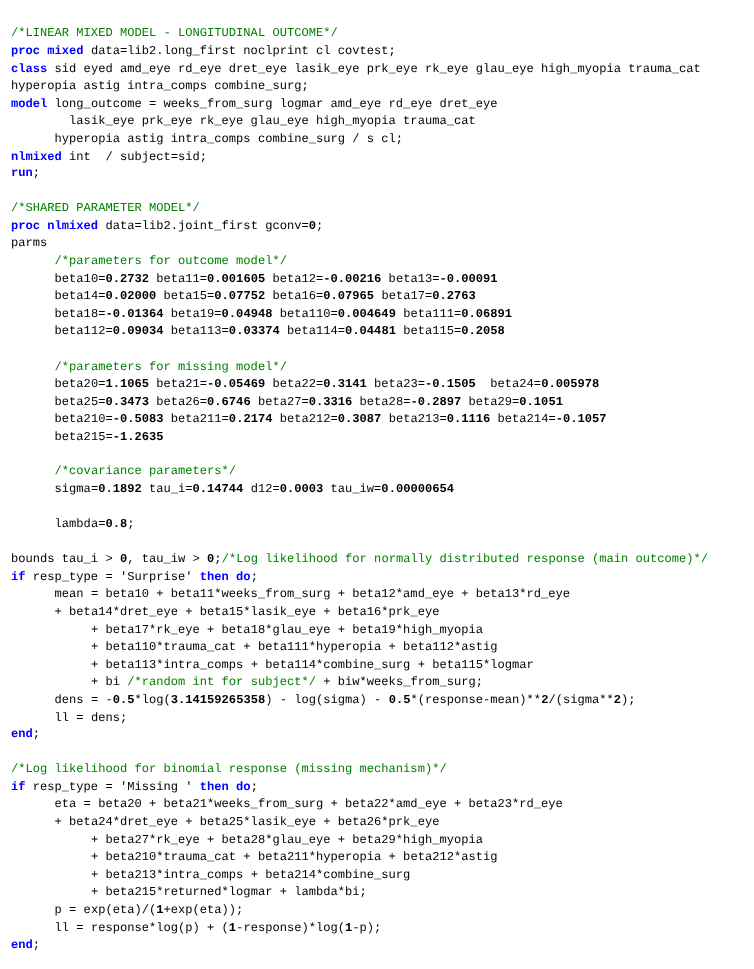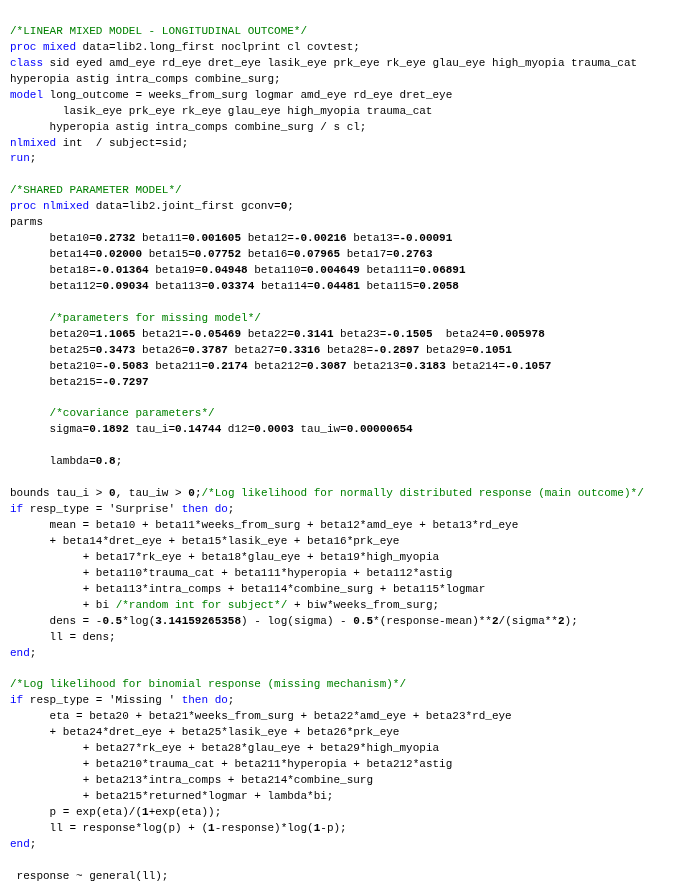--- a/index.html
+++ b/index.html
@@ -19,49 +19,50 @@
       padding: 8px 10px;
       overflow-x: auto;
     }
 
     .code-block {
       white-space: pre-wrap;
       word-break: break-word;
     }
 
     .comment { color: #008000; }
-    .keyword { color: #0000ff; font-weight: normal; }
+    .keyword { color: #0000ff; font-weight: bold; }
     .bold-val { font-weight: bold; }
   </style>
 </head>
 <body>
 
 <div class="code-block">
 <span class="comment">/*LINEAR MIXED MODEL - LONGITUDINAL OUTCOME*/</span>
 <span class="keyword">proc mixed</span> data=lib2.long_first noclprint cl covtest;
 <span class="keyword">class</span> sid eyed amd_eye rd_eye dret_eye lasik_eye prk_eye rk_eye glau_eye high_myopia trauma_cat hyperopia astig intra_comps combine_surg;
 <span class="keyword">model</span> long_outcome = weeks_from_surg logmar amd_eye rd_eye dret_eye
         lasik_eye prk_eye rk_eye glau_eye high_myopia trauma_cat
       hyperopia astig intra_comps combine_surg / s cl;
 <span class="keyword">nlmixed</span> int  / subject=sid;
 <span class="keyword">run</span>;
 
 <span class="comment">/*SHARED PARAMETER MODEL*/</span>
 <span class="keyword">proc nlmixed</span> data=lib2.joint_first gconv=<span class="bold-val">0</span>;
 parms
+      <span class="comment">/*parameters for outcome model*/</span>
       beta10=<span class="bold-val">0.2732</span> beta11=<span class="bold-val">0.001605</span> beta12=<span class="bold-val">-0.00216</span> beta13=<span class="bold-val">-0.00091</span>
       beta14=<span class="bold-val">0.02000</span> beta15=<span class="bold-val">0.07752</span> beta16=<span class="bold-val">0.07965</span> beta17=<span class="bold-val">0.2763</span>
       beta18=<span class="bold-val">-0.01364</span> beta19=<span class="bold-val">0.04948</span> beta110=<span class="bold-val">0.004649</span> beta111=<span class="bold-val">0.06891</span>
       beta112=<span class="bold-val">0.09034</span> beta113=<span class="bold-val">0.03374</span> beta114=<span class="bold-val">0.04481</span> beta115=<span class="bold-val">0.2058</span>
 
       <span class="comment">/*parameters for missing model*/</span>
       beta20=<span class="bold-val">1.1065</span> beta21=<span class="bold-val">-0.05469</span> beta22=<span class="bold-val">0.3141</span> beta23=<span class="bold-val">-0.1505</span>  beta24=<span class="bold-val">0.005978</span>
-      beta25=<span class="bold-val">0.3473</span> beta26=<span class="bold-val">0.3787</span> beta27=<span class="bold-val">0.3316</span> beta28=<span class="bold-val">-0.2897</span> beta29=<span class="bold-val">0.1051</span>
-      beta210=<span class="bold-val">-0.5083</span> beta211=<span class="bold-val">0.2174</span> beta212=<span class="bold-val">0.3087</span> beta213=<span class="bold-val">0.3183</span> beta214=<span class="bold-val">-0.1057</span>
-      beta215=<span class="bold-val">-0.7297</span>
+      beta25=<span class="bold-val">0.3473</span> beta26=<span class="bold-val">0.6746</span> beta27=<span class="bold-val">0.3316</span> beta28=<span class="bold-val">-0.2897</span> beta29=<span class="bold-val">0.1051</span>
+      beta210=<span class="bold-val">-0.5083</span> beta211=<span class="bold-val">0.2174</span> beta212=<span class="bold-val">0.3087</span> beta213=<span class="bold-val">0.1116</span> beta214=<span class="bold-val">-0.1057</span>
+      beta215=<span class="bold-val">-1.2635</span>
 
       <span class="comment">/*covariance parameters*/</span>
       sigma=<span class="bold-val">0.1892</span> tau_i=<span class="bold-val">0.14744</span> d12=<span class="bold-val">0.0003</span> tau_iw=<span class="bold-val">0.00000654</span>
 
       lambda=<span class="bold-val">0.8</span>;
 
 bounds tau_i &gt; <span class="bold-val">0</span>, tau_iw &gt; <span class="bold-val">0</span>;<span class="comment">/*Log likelihood for normally distributed response (main outcome)*/</span>
 <span class="keyword">if</span> resp_type = 'Surprise' <span class="keyword">then do</span>;
       mean = beta10 + beta11*weeks_from_surg + beta12*amd_eye + beta13*rd_eye
       + beta14*dret_eye + beta15*lasik_eye + beta16*prk_eye

